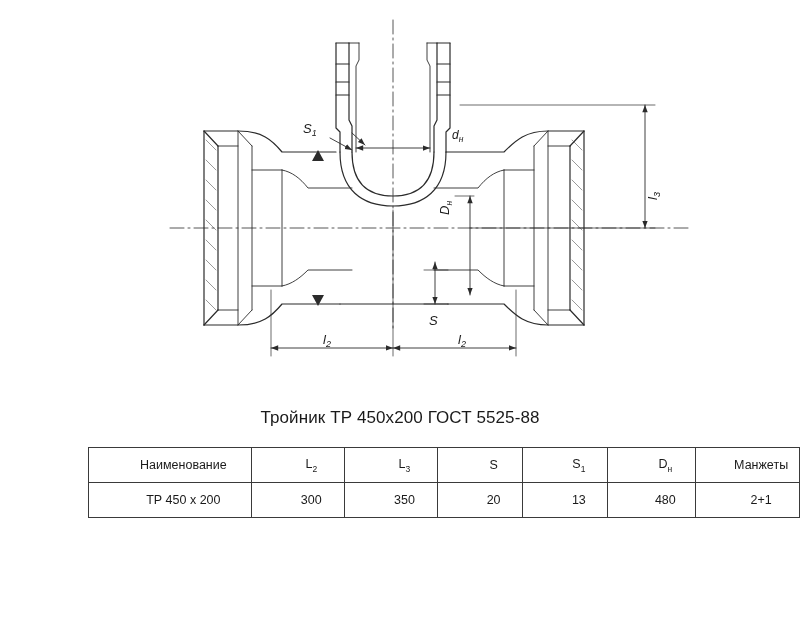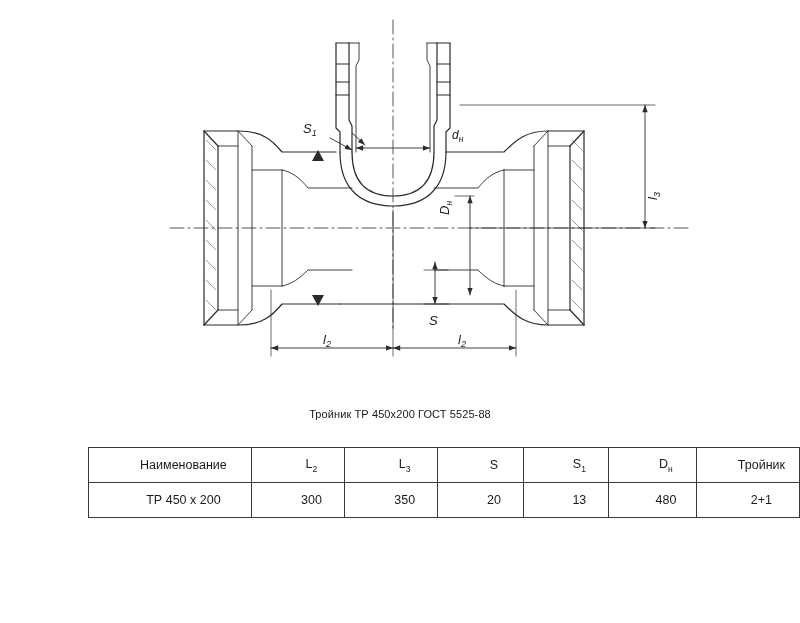--- a/index.html
+++ b/index.html
@@ -26,21 +26,21 @@
     top: 0;
     width: 800px;
     height: 400px;
   }
   .caption {
     position: absolute;
     left: 0;
     top: 408px;
     width: 800px;
     text-align: center;
-    font-size: 11px;
+    font-size: 17px;
     color: #1a1a1a;
     letter-spacing: 0.1px;
   }
   #spec-table {
     position: absolute;
     left: 88px;
     top: 447px;
     border-collapse: collapse;
     font-size: 12.5px;
   }
@@ -249,21 +249,21 @@
 
   <table id="spec-table">
     <thead>
       <tr>
         <th class="c0"><span>Наименование</span></th>
         <th class="c1"><span>L</span><sub>2</sub></th>
         <th class="c2"><span>L</span><sub>3</sub></th>
         <th class="c3"><span>S</span></th>
         <th class="c4"><span>S</span><sub>1</sub></th>
         <th class="c5"><span>D</span><sub>н</sub></th>
-        <th class="c6"><span>Тройник</span></th>
+        <th class="c6"><span>Манжеты</span></th>
       </tr>
     </thead>
     <tbody>
       <tr>
         <td>ТР 450 х 200</td>
         <td>300</td>
         <td>350</td>
         <td>20</td>
         <td>13</td>
         <td>480</td>

